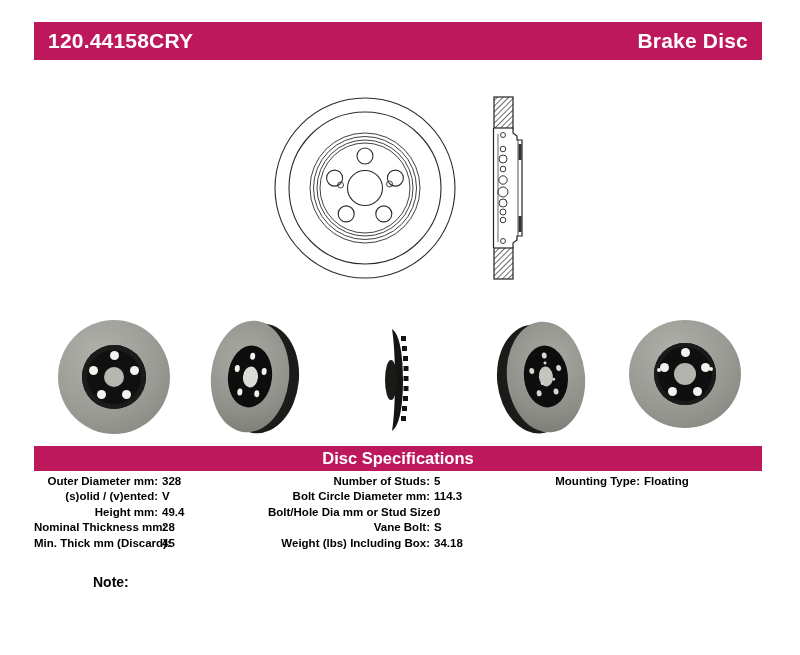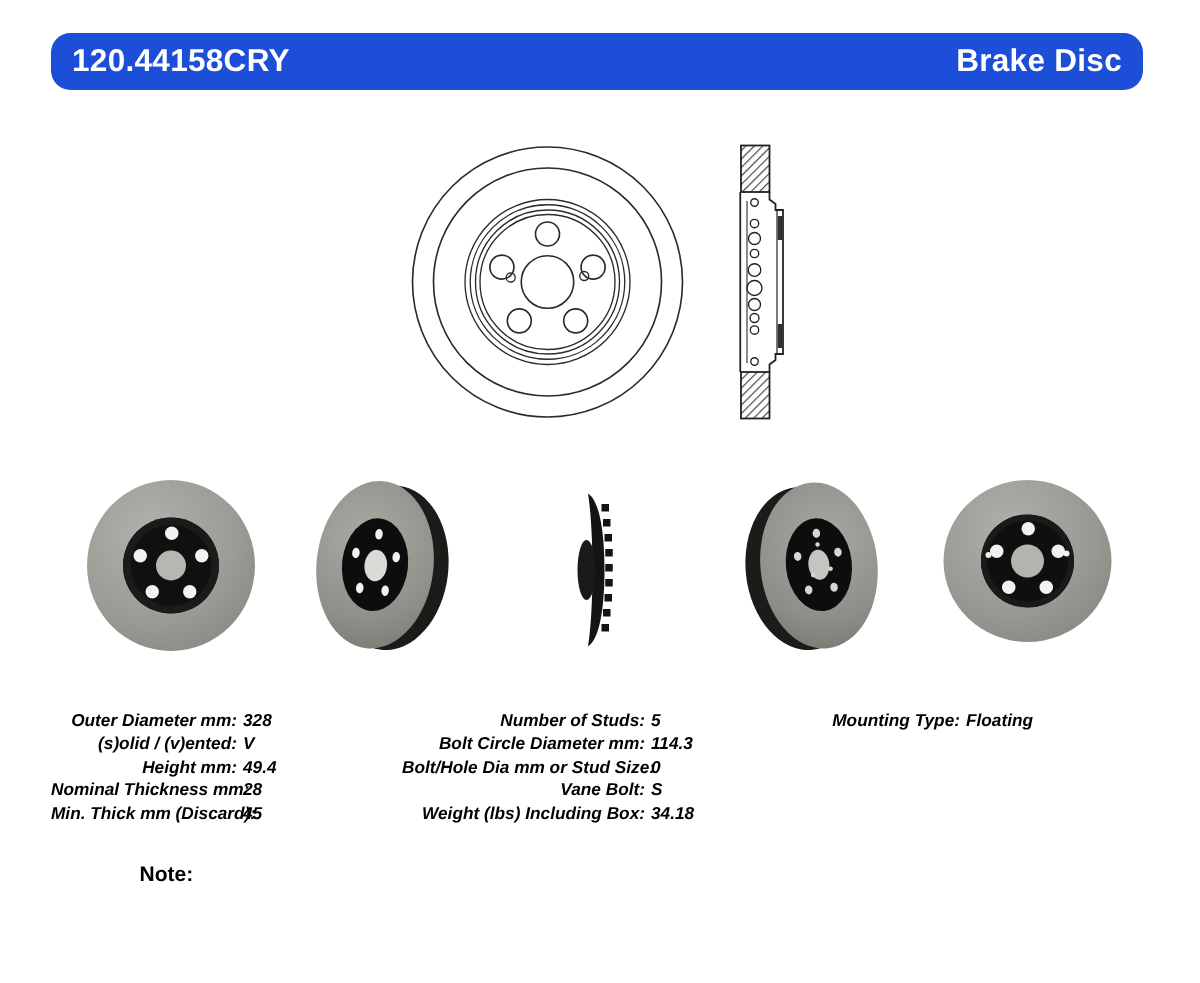--- a/index.html
+++ b/index.html
@@ -1,34 +1,34 @@
 <!DOCTYPE html>
 <html><head>
 <meta charset="utf-8">
 <style>
   html,body{margin:0;padding:0;background:#ffffff;width:800px;height:655px;overflow:hidden;
     font-family:"Liberation Sans","DejaVu Sans",sans-serif;}
   .page{position:relative;width:800px;height:655px;background:#fff;}
 
   
-  .bar{position:absolute;left:34px;width:728px;background:#1d4ed8;color:#fff;
-       display:flex;align-items:center;box-sizing:border-box;border-radius:13px;}
+  .bar{position:absolute;left:34px;width:728px;background:#be185d;color:#fff;
+       display:flex;align-items:center;box-sizing:border-box;}
   .header-bar{top:22px;height:38px;justify-content:space-between;padding:0 14px;
        font-size:21px;font-weight:bold;letter-spacing:0.2px;}
   .spec-bar{top:446px;height:25px;justify-content:center;
        font-size:16.5px;font-weight:bold;}
 
   
   .drawing{position:absolute;}
   .front-view{left:274px;top:97px;}
   .cross-section{left:485px;top:92px;}
 
   
   .spec-col{position:absolute;top:473px;font-size:11.5px;font-weight:bold;color:#000;}
-  .spec-row{display:flex;height:15.5px;align-items:center;white-space:nowrap;font-style:italic;}
+  .spec-row{display:flex;height:15.5px;align-items:center;white-space:nowrap;}
   .spec-label{display:inline-block;text-align:right;}
   .spec-value{padding-left:4px;text-align:left;}
   .col-left{left:34px;}   .col-left  .spec-label{width:124px;}
   .col-mid{left:268px;}   .col-mid   .spec-label{width:162px;}
   .col-right{left:508px;} .col-right .spec-label{width:132px;}
 
   .note{position:absolute;left:93px;top:574px;font-size:14px;font-weight:bold;color:#000;}
 
   
   .photo{position:absolute;}
@@ -188,20 +188,23 @@
     <div class="abs round bore"></div>
     <div class="stud" style="left:51.5px;top:27.5px;width:9px;height:9px;"></div>
     <div class="stud" style="left:72.4px;top:42.7px;width:9px;height:9px;"></div>
     <div class="stud" style="left:64.4px;top:67.3px;width:9px;height:9px;"></div>
     <div class="stud" style="left:38.6px;top:67.3px;width:9px;height:9px;"></div>
     <div class="stud" style="left:30.6px;top:42.7px;width:9px;height:9px;"></div>
     <div class="stud" style="left:28px;top:48px;width:4px;height:4px;"></div>
     <div class="stud" style="left:80px;top:47px;width:4px;height:4px;"></div>
   </div>
 
+  <div class="bar spec-bar">
+    <span>Disc Specifications</span>
+  </div>
 
   <div class="spec-col col-left">
     <div class="spec-row">
       <span class="spec-label">Outer Diameter mm:</span>
       <span class="spec-value">328</span>
     </div>
     <div class="spec-row">
       <span class="spec-label">(s)olid / (v)ented:</span>
       <span class="spec-value">V</span>
     </div>

